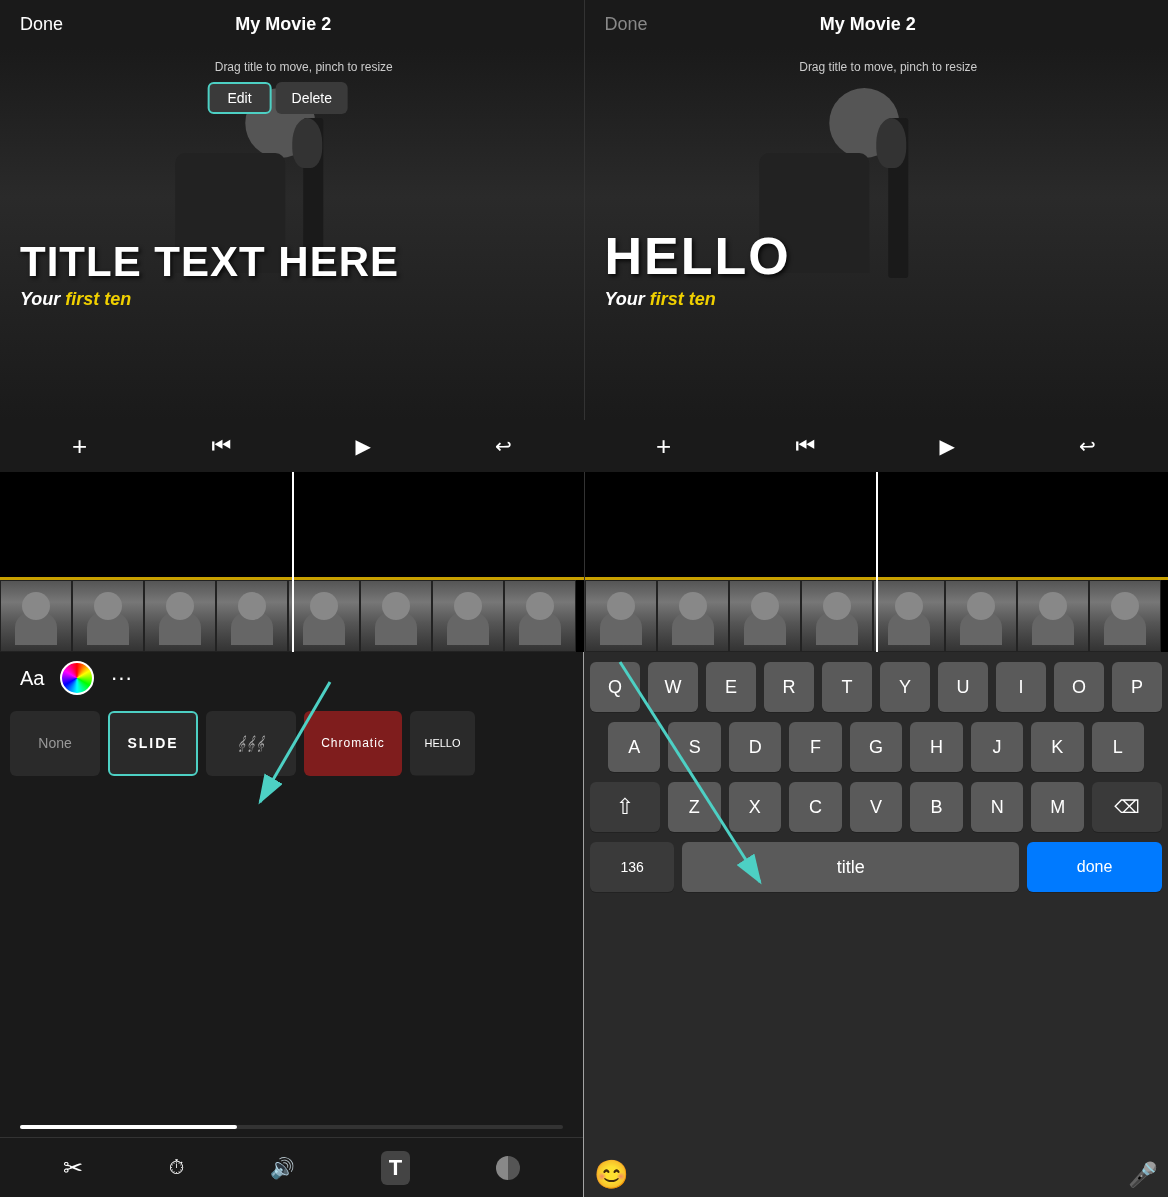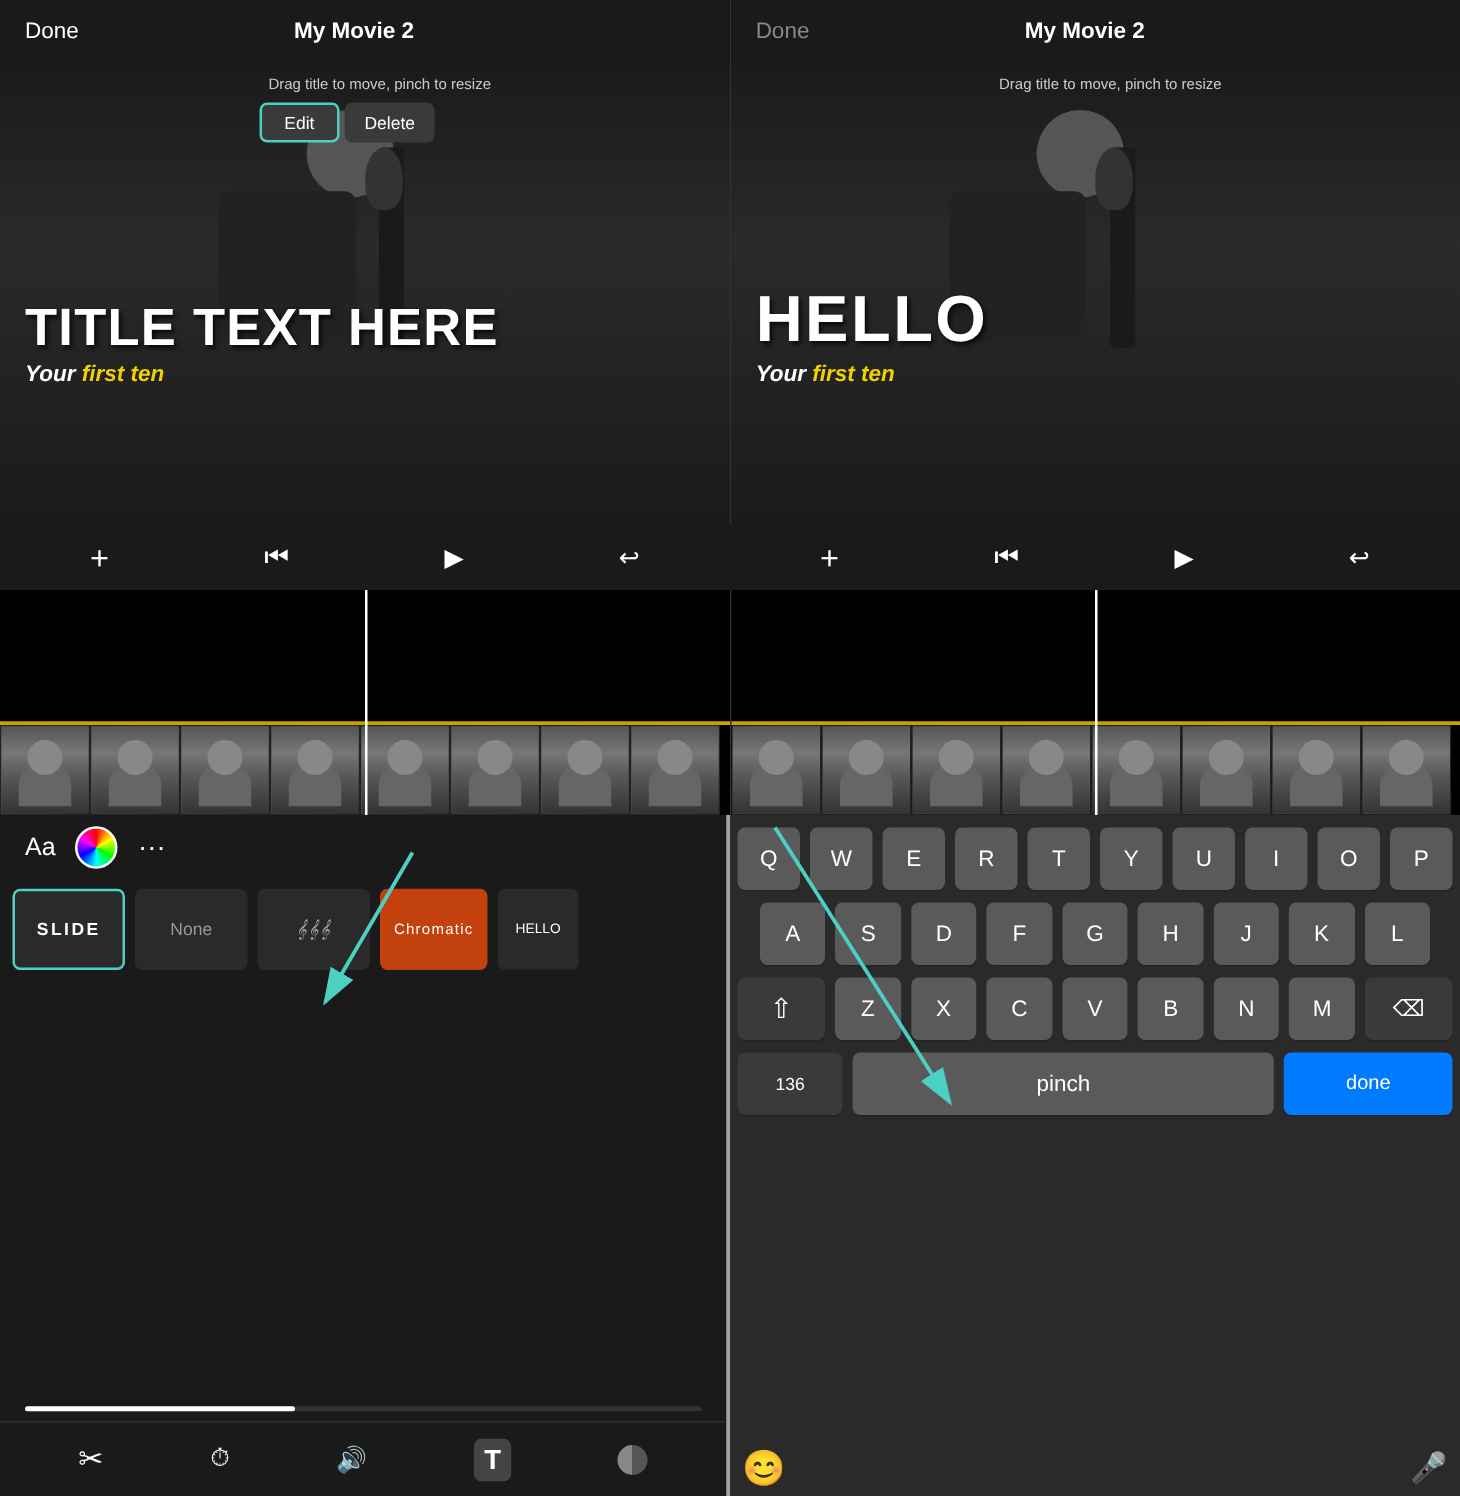--- a/index.html
+++ b/index.html
@@ -242,21 +242,21 @@
       flex: 1;
       min-height: 300px;
     }
 
     
     .bottom-left {
       width: 584px;
       background: #1a1a1a;
       display: flex;
       flex-direction: column;
-      border-right: 3px solid #a3a3a3;
+      border-right: 1px solid #a3a3a3;
     }
 
     .font-controls-row {
       display: flex;
       align-items: center;
       gap: 16px;
       padding: 12px 20px;
       height: 52px;
     }
     .font-aa {
@@ -328,23 +328,23 @@
       height: 65px;
       background: #2a2a2a;
       border-radius: 6px;
       display: flex;
       align-items: center;
       justify-content: center;
       color: #fff;
       font-size: 18px;
     }
     .preset-chromatic {
-      width: 86px;
+      width: 98px;
       height: 65px;
-      background: #c2410c;
+      background: #7f1d1d;
       border-radius: 6px;
       display: flex;
       align-items: center;
       justify-content: center;
       color: #fff;
       font-size: 12px;
       letter-spacing: 1px;
     }
     .preset-stan {
       width: 65px;
@@ -668,27 +668,27 @@
 
   <div class="bottom-left">
     <div class="font-controls-row">
       <span class="font-aa">Aa</span>
       <div class="color-wheel"></div>
       <button class="more-btn">···</button>
     </div>
 
     <div class="style-presets-row">
       <div class="preset-item">
+        <div class="preset-none">
+          <span>None</span>
+        </div>
+      </div>
+      <div class="preset-item">
         <div class="preset-slide">
           <span>SLIDE</span>
-        </div>
-      </div>
-      <div class="preset-item">
-        <div class="preset-none">
-          <span>None</span>
         </div>
       </div>
       <div class="preset-item">
         <div class="preset-wave">
           <span style="font-size:14px;color:#aaa;font-style:italic;letter-spacing:1px;">𝄞𝄞𝄞</span>
         </div>
       </div>
       <div class="preset-item">
         <div class="preset-chromatic">
           <span>Chromatic</span>
@@ -764,21 +764,21 @@
         <button class="key">N</button>
         <button class="key">M</button>
         <button class="key key-dark key-backspace" style="font-size:18px;">⌫</button>
       </div>
 
       <div class="key-row">
         <button class="key key-dark key-123">
           <span>136</span>
         </button>
         <button class="key key-space">
-          <span>pinch</span>
+          <span>title</span>
         </button>
         <button class="key key-done">
           <span>done</span>
         </button>
       </div>
     </div>
     <div class="keyboard-bottom-row">
       <button class="emoji-btn">😊</button>
       <button class="mic-btn">🎤</button>
     </div>

